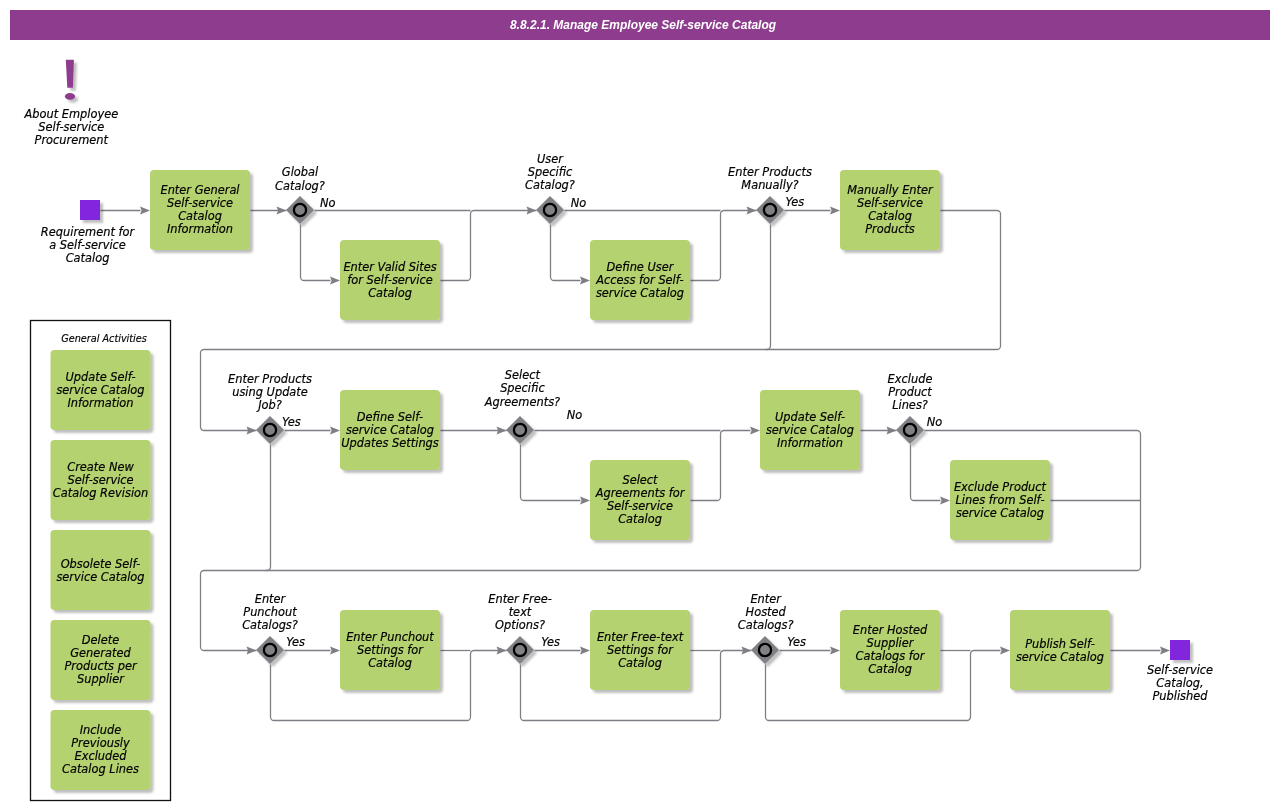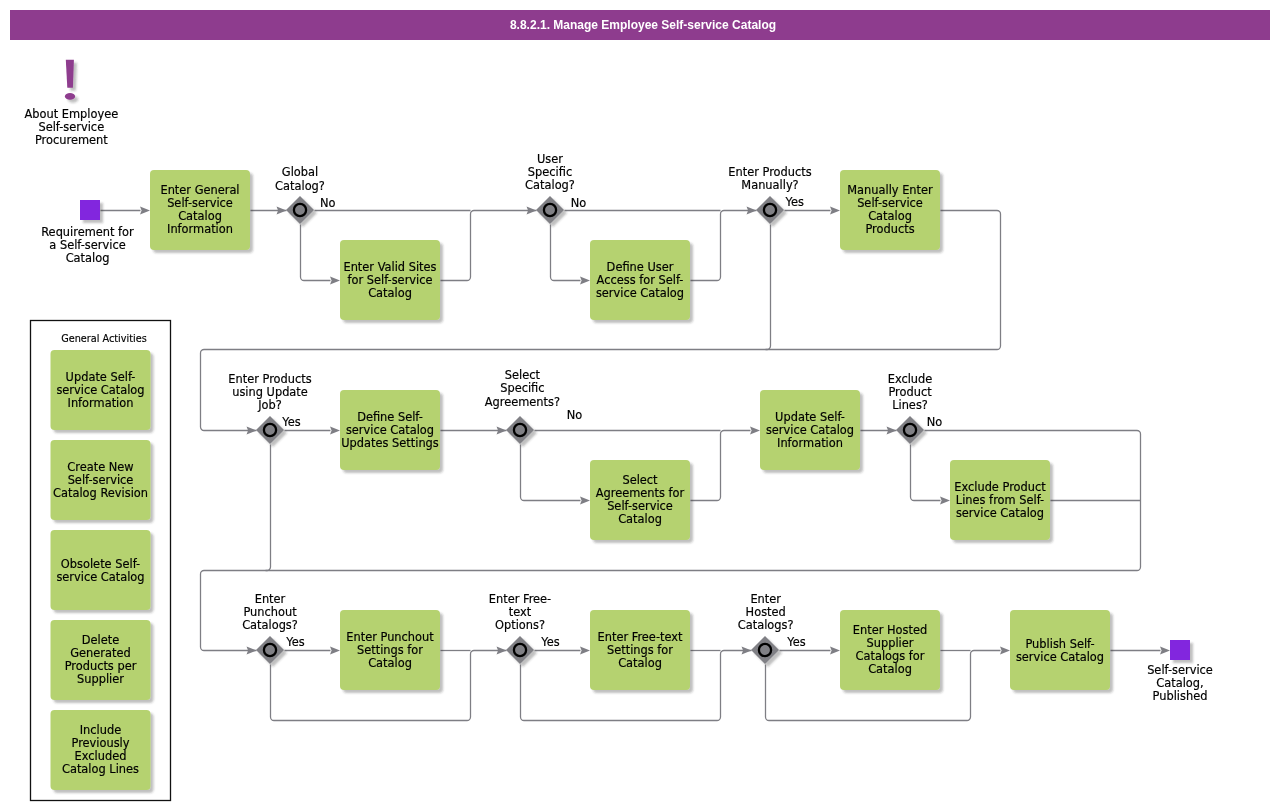--- a/index.html
+++ b/index.html
@@ -1,18 +1,18 @@
 <!DOCTYPE html>
 <html><head>
 <meta charset="utf-8">
 <title>8.8.2.1. Manage Employee Self-service Catalog</title>
 <style>
   html,body{margin:0;padding:0;background:#ffffff;}
   body{width:1280px;height:810px;overflow:hidden;}
-  #page{position:relative;width:1280px;height:810px;background:#fff;}
+  #page{position:relative;width:1280px;height:810px;background:#fff;font-style:italic;}
   #svgroot{position:absolute;left:0;top:0;}
   .hdrbar{fill:#8E3C8E;}
   .hdrtxt{fill:#ffffff;font-family:"Liberation Sans",sans-serif;font-size:12px;font-weight:bold;}
   .conn{fill:none;stroke:#7E7E84;stroke-width:1.28;}
   .arrow{fill:#7E7E84;}
   .taskrect{fill:#B5D26F;}
   .tasktxt{font-family:"DejaVu Sans",sans-serif;font-size:11.4px;fill:#000000;stroke:#000000;stroke-width:0.18;}
   .lbl{font-family:"DejaVu Sans",sans-serif;font-size:11.4px;fill:#000000;stroke:#000000;stroke-width:0.18;}
   .gwdia{fill:#808085;}
   .gwring{fill:none;stroke:#000000;stroke-width:2.3;}

